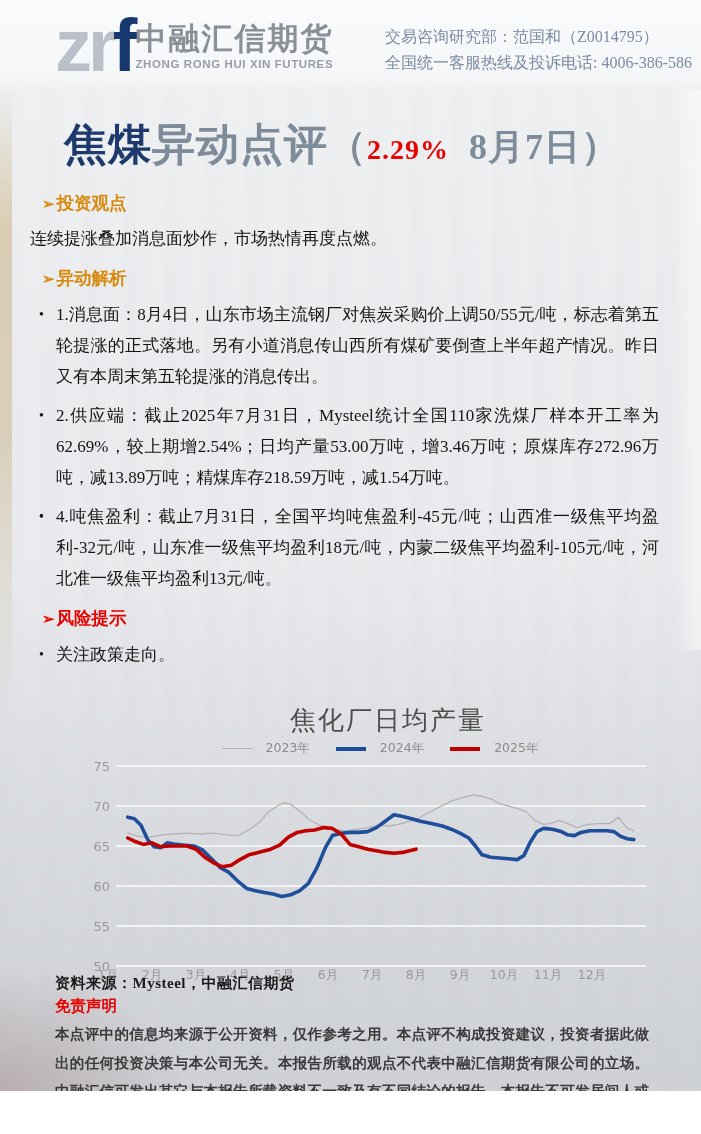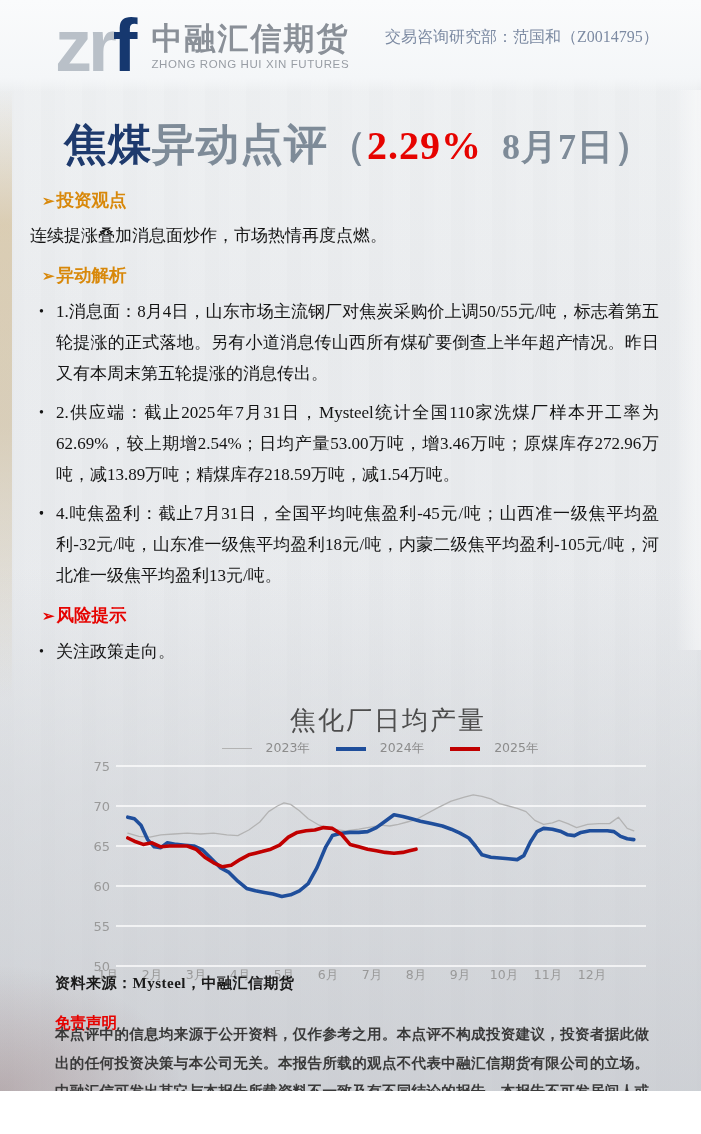--- a/index.html
+++ b/index.html
@@ -11,50 +11,50 @@
       linear-gradient(180deg, rgba(226,228,232,0) 52%, rgba(198,201,206,0.38) 72%, rgba(186,189,195,0.55) 100%),
       repeating-linear-gradient(90deg, rgba(120,126,136,0.05) 0 14px, rgba(185,189,196,0.09) 14px 24px, rgba(140,146,156,0.04) 24px 41px),
       linear-gradient(180deg,#f4f6f7 0%,#eef0f2 28%,#e9ebee 100%);
   }
   
   .header{position:relative;height:92px;background:linear-gradient(180deg,#fafbfc 0%,#f4f6f8 85%,rgba(244,246,248,0) 100%);}
   .logo-row{position:absolute;left:55px;top:16px;display:flex;align-items:center;}
   .logo-zrf{font-family:"Liberation Sans",sans-serif;font-weight:800;font-size:74px;line-height:60px;letter-spacing:-4px;}
   .logo-zrf .zr{color:#b9c0c8;}
   .logo-zrf .f{color:#16386f;}
-  .logo-names{margin-left:18px;}
+  .logo-names{margin-left:2px;}
   .company-cn{font-family:"Liberation Sans",sans-serif;font-weight:700;font-size:31px;line-height:34px;color:#8a9098;letter-spacing:2px;}
-  .company-en{font-family:"Liberation Sans",sans-serif;font-weight:400;font-size:11.5px;color:#989da4;letter-spacing:0.6px;margin-top:2px;}
+  .company-en{font-family:"Liberation Sans",sans-serif;font-weight:700;font-size:11.5px;color:#989da4;letter-spacing:0.6px;margin-top:2px;}
   .header-contact{position:absolute;left:385px;top:24px;color:#7c8aa2;font-size:16px;line-height:26px;white-space:nowrap;}
   
   .report-title{margin:28px 40px 0 64px;font-weight:700;font-size:43px;line-height:50px;letter-spacing:1px;white-space:nowrap;}
   .t-product{color:#1e3a6d;}
   .t-suffix{color:#7e8b98;margin-top:45px;}
   .t-paren{color:#7e8b98;font-size:38px;}
-  .t-change{color:#e60300;font-size:40px;}
+  .t-change{color:#e60300;font-size:28px;}
   .t-date{color:#7e8b98;font-size:36px;margin-left:20px;}
   
   .content{margin:14px 42px 0 30px;font-size:17px;}
   .sec-head{margin:10px 0 6px 12px;font-weight:700;font-size:17.5px;line-height:28px;}
   .sec-head .arrow{margin-right:2px;font-size:15px;}
   .sec-orange{color:#d8880a;}
   .sec-red{color:#e60300;}
   .lede{margin:2px 0 8px 0;line-height:30px;}
   ul.bullets{list-style:none;margin:2px 0 0 0;padding:0;}
   ul.bullets li{position:relative;padding-left:26px;margin-bottom:8px;line-height:31px;text-align:justify;}
   ul.bullets li .dot{position:absolute;left:9px;top:0;font-size:14px;}
   
   .chart-title{position:absolute;left:248px;top:703px;width:280px;text-align:center;font-size:26px;letter-spacing:2px;color:#4d4d4d;}
   .legend{position:absolute;left:150px;top:740px;width:460px;display:flex;justify-content:center;gap:26px;align-items:center;font-family:"DejaVu Sans",sans-serif;font-size:12.5px;color:#8c8c8c;}
   .legend .item{display:flex;align-items:center;gap:14px;}
   .legend .swatch{display:inline-block;width:30px;}
   svg.chart{position:absolute;left:70px;top:755px;}
   
   .source-line{position:absolute;left:55px;top:974px;font-weight:700;font-size:15px;color:#1a1a1a;letter-spacing:0.5px;}
-  .disclaimer-title{position:absolute;left:55px;top:996px;font-weight:700;font-size:15.5px;color:#e60300;margin-top:17px;}
+  .disclaimer-title{position:absolute;left:55px;top:996px;font-weight:700;font-size:15.5px;color:#e60300;}
   .disclaimer-body{position:absolute;left:55px;top:1020px;width:594px;font-weight:700;font-size:14.5px;line-height:28.5px;color:#3a3a3a;text-align:justify;}
   
   .left-strip{position:absolute;left:0;top:90px;width:12px;height:610px;
     background:linear-gradient(180deg,rgba(213,194,156,0) 0%,rgba(206,180,132,0.55) 22%,rgba(196,168,116,0.42) 55%,rgba(206,186,148,0.18) 85%,rgba(206,186,148,0) 100%);}
   .right-glow{position:absolute;right:0;top:90px;width:26px;height:560px;background:linear-gradient(90deg,rgba(255,255,255,0) 0%,rgba(255,255,255,0.5) 100%);}
 </style>
 </head>
 <body>
 
 <div class="page">
@@ -64,20 +64,21 @@
   <div class="header">
     <div class="logo-row">
       <div class="logo-zrf"><span class="zr">zr</span><span class="f">f</span></div>
       <div class="logo-names">
         <div class="company-cn">中融汇信期货</div>
         <div class="company-en">ZHONG RONG HUI XIN FUTURES</div>
       </div>
     </div>
     <div class="header-contact">
       <div>交易咨询研究部：范国和（Z0014795）</div>
+      <div>全国统一客服热线及投诉电话: 4006-386-586</div>
     </div>
   </div>
 
   <div class="report-title"><span class="t-product">焦煤</span><span class="t-suffix">异动点评</span><span class="t-paren">（</span><span class="t-change">2.29%</span><span class="t-date">8月7日</span><span class="t-paren">）</span></div>
 
   <div class="content">
     <div class="sec-head sec-orange"><span class="arrow">➢</span><span>投资观点</span></div>
     <div class="lede">连续提涨叠加消息面炒作，市场热情再度点燃。</div>
 
     <div class="sec-head sec-orange"><span class="arrow">➢</span><span>异动解析</span></div>

